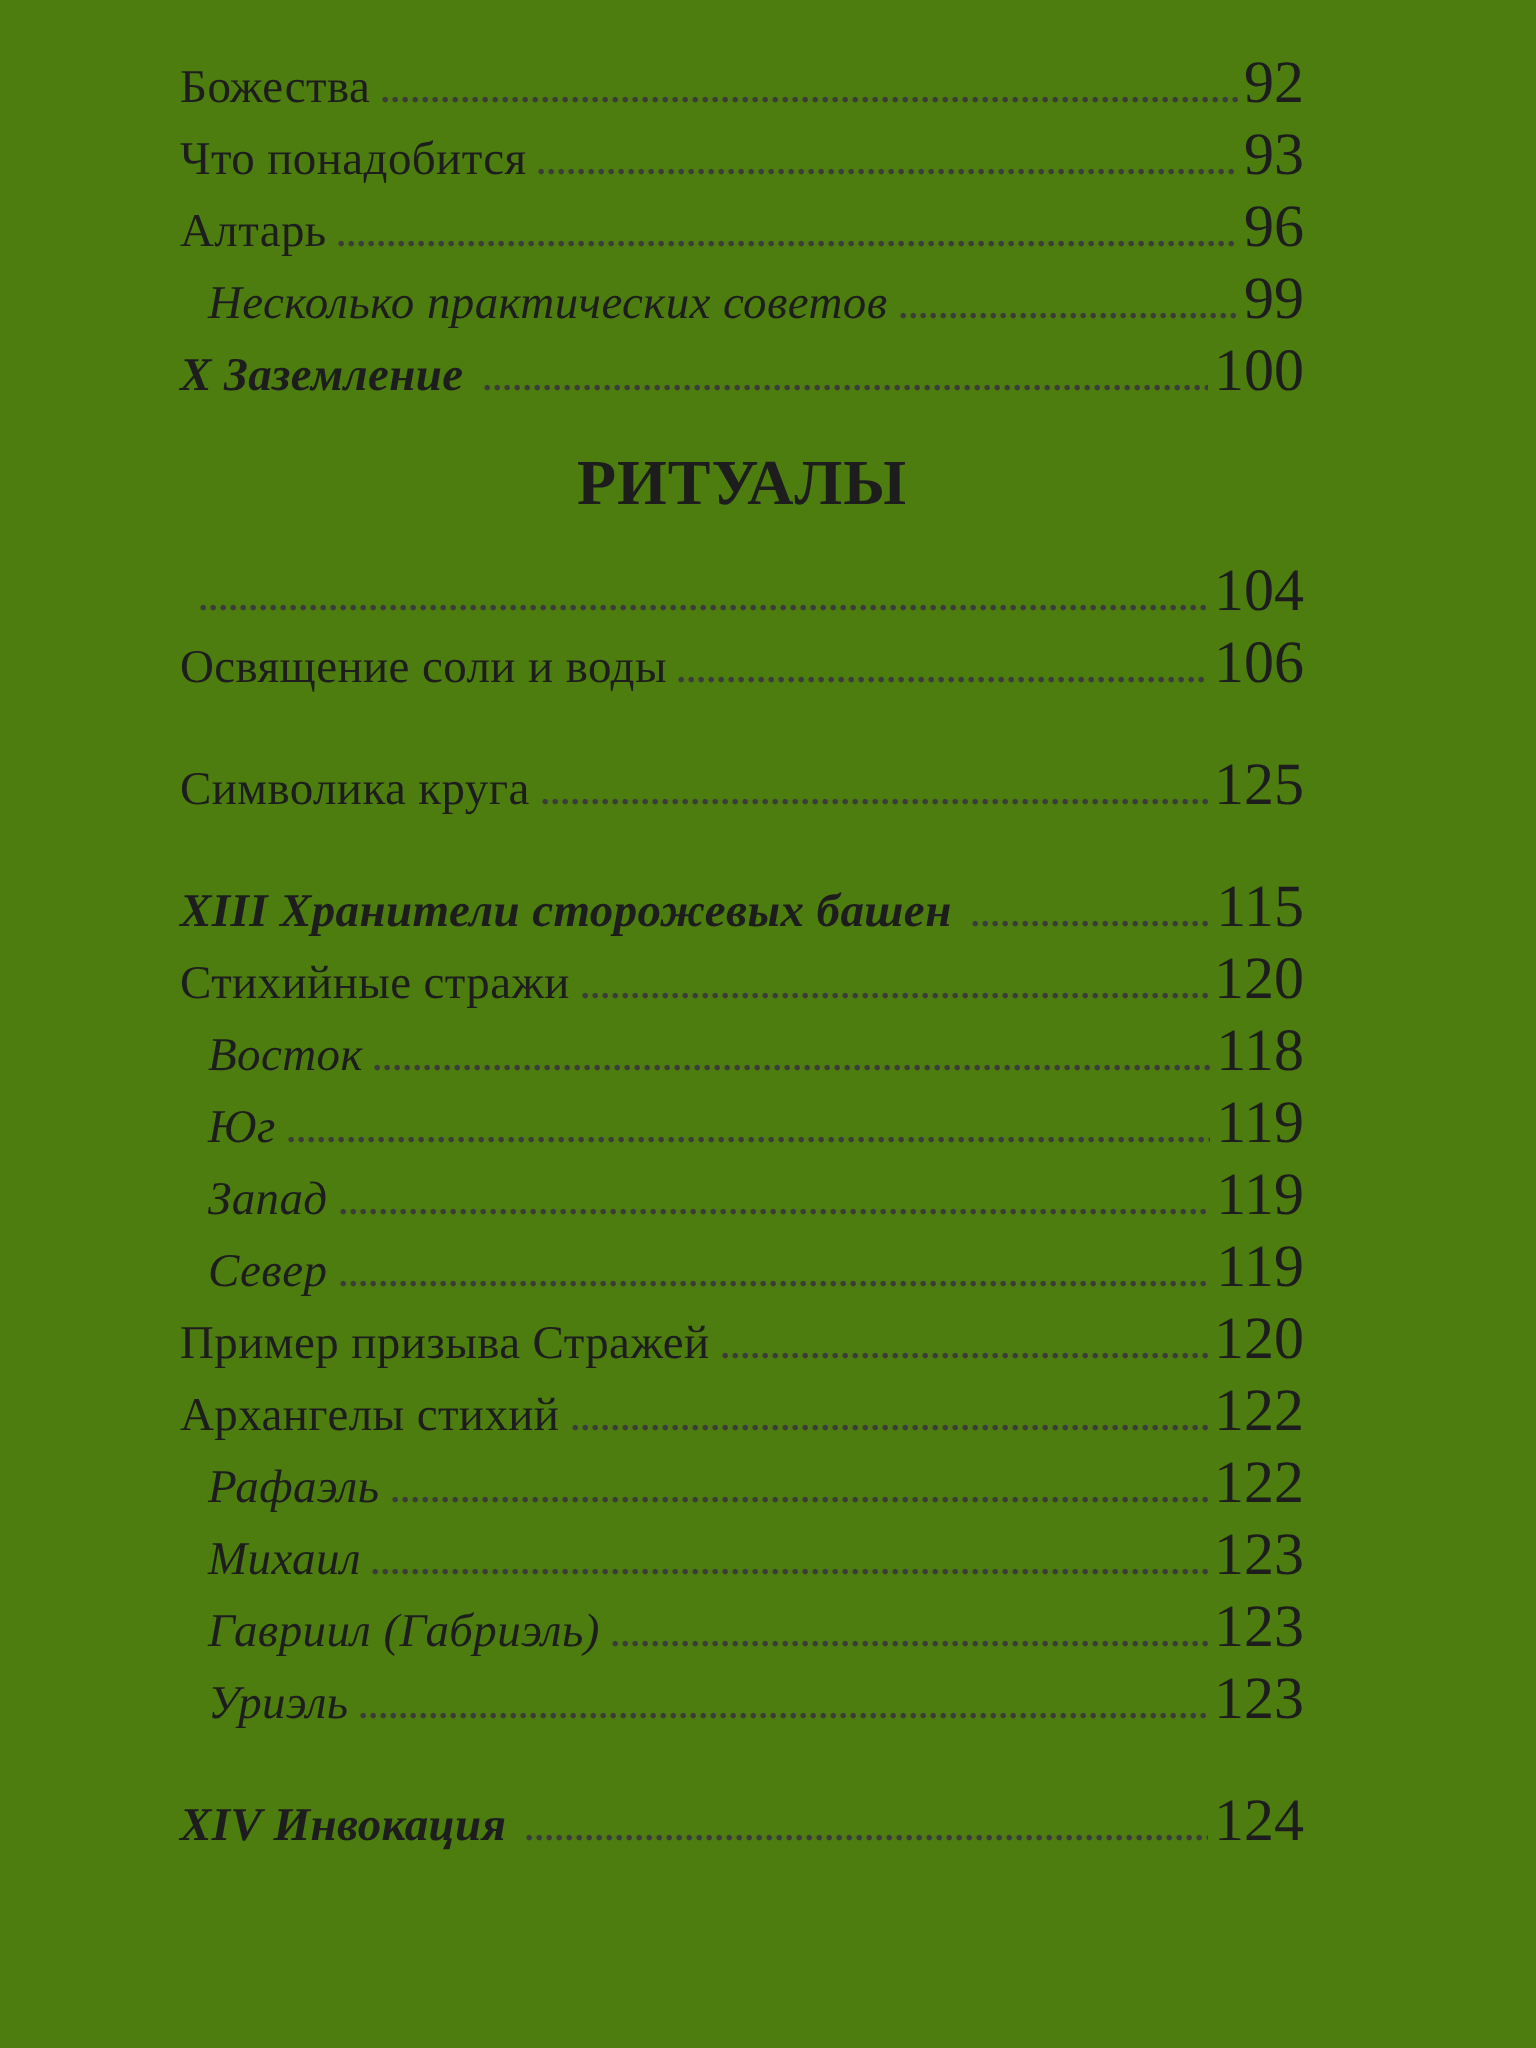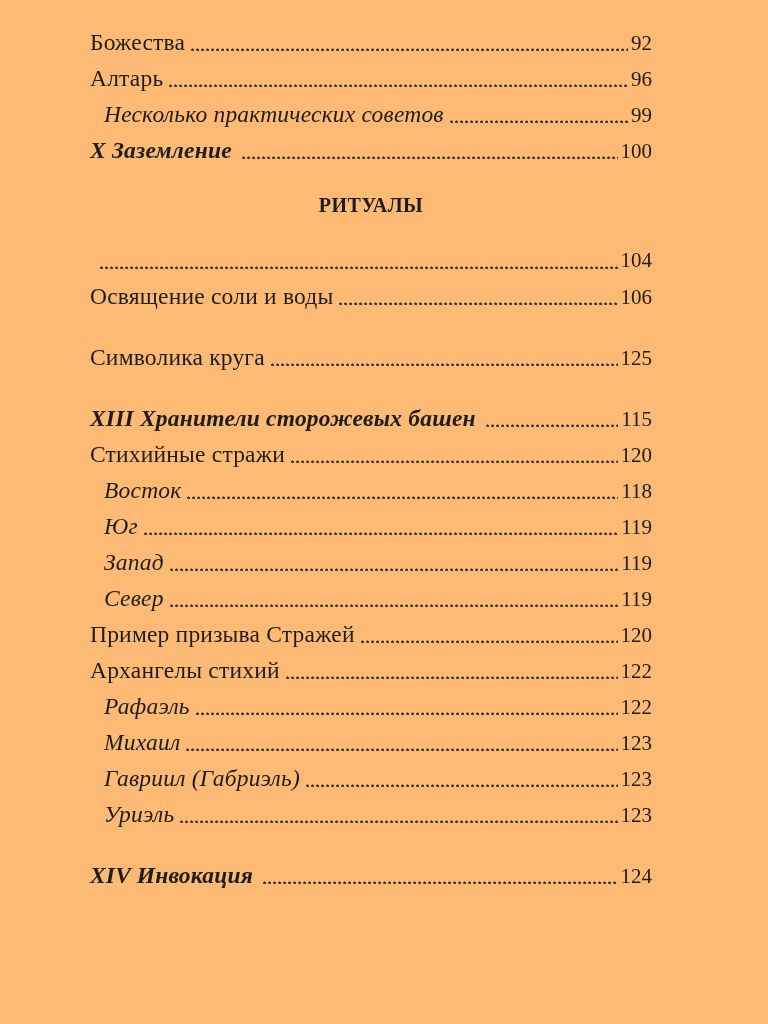--- a/index.html
+++ b/index.html
@@ -4,21 +4,21 @@
 <style>
   html, body {
     margin: 0;
     padding: 0;
     background: #ffffff;
   }
   .page {
     position: relative;
     width: 768px;
     height: 1024px;
-    background: #fdba74;
+    background: #4d7c0f;
     overflow: hidden;
     font-family: "Liberation Serif", "DejaVu Serif", serif;
     color: #1d1d1d;
     box-sizing: border-box;
   }
   .toc {
     box-sizing: border-box;
     width: 100%;
     padding: 24px 116px 0 90px;
   }
@@ -51,46 +51,51 @@
     margin: 0 3px 8px 6px;
     background-image: radial-gradient(circle at 1.6px 1.8px, #3c3c3c 1.15px, rgba(0,0,0,0) 1.6px);
     background-size: 5px 4px;
     background-repeat: repeat-x;
   }
   .row.bold .dots {
     margin-left: 10px;
   }
   .pagenum {
     flex: 0 0 auto;
-    font-size: 21px;
+    font-size: 30px;
   }
   .heading {
     height: 36px;
     line-height: 36px;
     margin: 19px 0;
     text-align: center;
     font-weight: 700;
-    font-size: 20px;
+    font-size: 32px;
     letter-spacing: 0.5px;
   }
   .spacer {
     height: 25px;
   }
 </style>
 </head>
 <body>
 
 <div class="page">
   <div class="toc" id="toc">
   <div class="row normal">
     <span class="label">Божества</span>
     <span class="dots"></span>
     <span class="pagenum">92</span>
   </div>
 
+  <div class="row normal">
+    <span class="label">Что понадобится</span>
+    <span class="dots"></span>
+    <span class="pagenum">93</span>
+  </div>
 
   <div class="row normal">
     <span class="label">Алтарь</span>
     <span class="dots"></span>
     <span class="pagenum">96</span>
   </div>
 
   <div class="row italic">
     <span class="label">Несколько практических советов</span>
     <span class="dots"></span>

